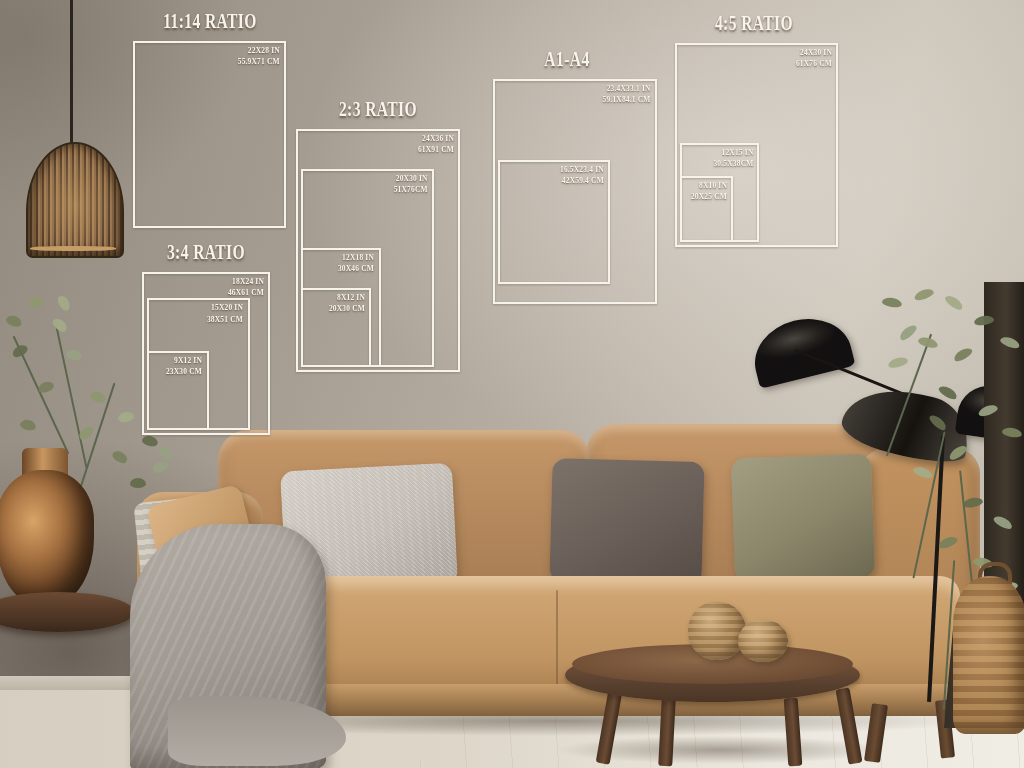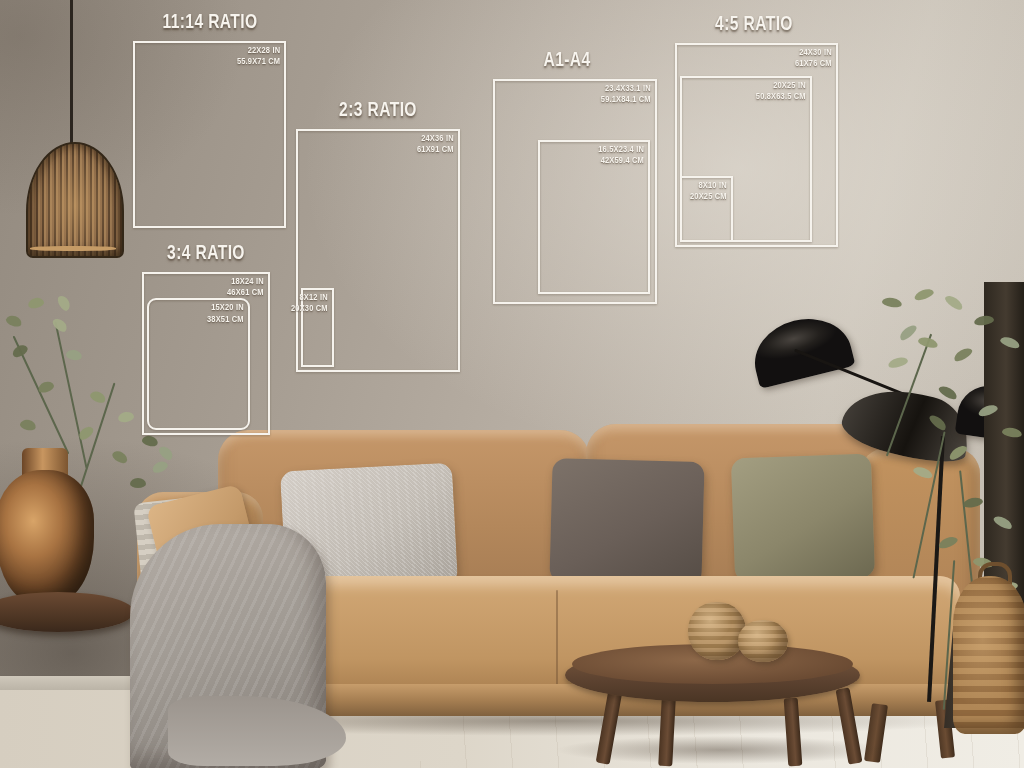--- a/index.html
+++ b/index.html
@@ -1,17 +1,17 @@
 <!DOCTYPE html>
 <html><head>
 <meta charset="utf-8">
 <style>
   html,body{margin:0;padding:0;background:#222;}
   #stage{position:relative;width:1024px;height:768px;overflow:hidden;
-         font-family:Liberation Sans, sans-serif;
+         font-family:Liberation Serif, serif;
          background:linear-gradient(105deg,#938a7f 0%,#a59c91 28%,#b7aea3 52%,#cac3b8 76%,#c2bbb0 100%);}
   .abs{position:absolute;}
   
   #wall-light{left:0;top:0;width:1024px;height:768px;
     background:radial-gradient(620px 420px at 72% 22%,rgba(235,230,221,.55),rgba(235,230,221,0) 70%);}
   #wall-dark-bl{left:-120px;top:380px;width:640px;height:420px;
     background:radial-gradient(420px 300px at 30% 65%,rgba(62,55,48,.55),rgba(62,55,48,0) 72%);}
   #wall-dark-tl{left:-80px;top:-60px;width:400px;height:320px;
     background:radial-gradient(300px 240px at 25% 30%,rgba(90,80,70,.30),rgba(90,80,70,0) 75%);}
   #baseboard{left:0;top:676px;width:1024px;height:16px;
@@ -160,69 +160,87 @@
         <div>22X28 IN</div>
         <div>55.9X71 CM</div>
       </div>
     </div>
   <div class="size-guide" style="left: 296px; top: 129px; width: 164px; height: 243px;">
     <div class="sg-title" style="margin-left: 0px;">2:3 RATIO</div>
   <div class="sg-label">
         <div>24X36 IN</div>
         <div>61X91 CM</div>
       </div>
-      <div class="sg-rect" style="left: 3px; bottom: 3px; width: 33px; height: 79.3px;">
+      <div class="sg-rect" style="left: 3px; bottom: 3px; width: 132.5px; height: 198.3px;">
+        <div class="sg-label">
+          <div>20X30 IN</div>
+          <div>51X76CM</div>
+        </div>
+      </div>
+      <div class="sg-rect" style="left: 3px; bottom: 3px; width: 79.5px; height: 119px;">
+        <div class="sg-label">
+          <div>12X18 IN</div>
+          <div>30X46 CM</div>
+        </div>
+      </div>
+      <div class="sg-rect" style="left: 3px; bottom: 3px; width: 70px; height: 79.3px;">
         <div class="sg-label">
           <div>8X12 IN</div>
           <div>20X30 CM</div>
         </div>
       </div>
     </div>
   <div class="size-guide" style="left: 493px; top: 79px; width: 164px; height: 225px;">
     <div class="sg-title" style="margin-left: -8px;">A1-A4</div>
   <div class="sg-label">
         <div>23.4X33.1 IN</div>
         <div>59.1X84.1 CM</div>
       </div>
-      <div class="sg-rect" style="left: 3px; bottom: 8px; width: 112.1px; height: 154px; margin-left: 40px;">
+      <div class="sg-rect" style="left: 3px; bottom: 18px; width: 112.1px; height: 124px;">
         <div class="sg-label">
           <div>16.5X23.4 IN</div>
           <div>42X59.4 CM</div>
         </div>
       </div>
     </div>
   <div class="size-guide" style="left: 675px; top: 43px; width: 163px; height: 204px;">
     <div class="sg-title" style="margin-left: -3px;">4:5 RATIO</div>
   <div class="sg-label">
         <div>24X30 IN</div>
         <div>61X76 CM</div>
       </div>
-      <div class="sg-rect" style="left: 3px; bottom: 3px; width: 131.7px; height: 165.8px;">
-        <div class="sg-label">
-          <div>20X25 IN</div>
-          <div>50.8X63.5 CM</div>
+      <div class="sg-rect" style="left: 3px; bottom: 3px; width: 79px; height: 99.5px;">
+        <div class="sg-label">
+          <div>12X15 IN</div>
+          <div>30.5X38CM</div>
         </div>
       </div>
       <div class="sg-rect" style="left: 3px; bottom: 3px; width: 52.7px; height: 66.3px;">
         <div class="sg-label">
           <div>8X10 IN</div>
           <div>20X25 CM</div>
         </div>
       </div>
     </div>
   <div class="size-guide" style="left: 142px; top: 272px; width: 128px; height: 163px;">
     <div class="sg-title" style="margin-left: 0px;">3:4 RATIO</div>
   <div class="sg-label">
         <div>18X24 IN</div>
         <div>46X61 CM</div>
       </div>
-      <div class="sg-rect" style="left: 3px; bottom: 3px; width: 102.5px; height: 131.7px; border-radius: 9px;">
+      <div class="sg-rect" style="left: 3px; bottom: 3px; width: 102.5px; height: 131.7px;">
         <div class="sg-label">
           <div>15X20 IN</div>
           <div>38X51 CM</div>
+        </div>
+      </div>
+      <div class="sg-rect" style="left: 3px; bottom: 3px; width: 61.5px; height: 79px;">
+        <div class="sg-label">
+          <div>9X12 IN</div>
+          <div>23X30 CM</div>
         </div>
       </div>
     </div>
 
   <div class="abs" id="pendant-cord"></div>
   <div class="abs" id="pendant-shade"></div>
   <div class="abs" id="pendant-rim"></div>
 
   <div id="left-plant">
       <div class="stem abs" style="left: 70px; top: 320px; width: 2px; height: 150px; transform: rotate(-12deg);"></div>

